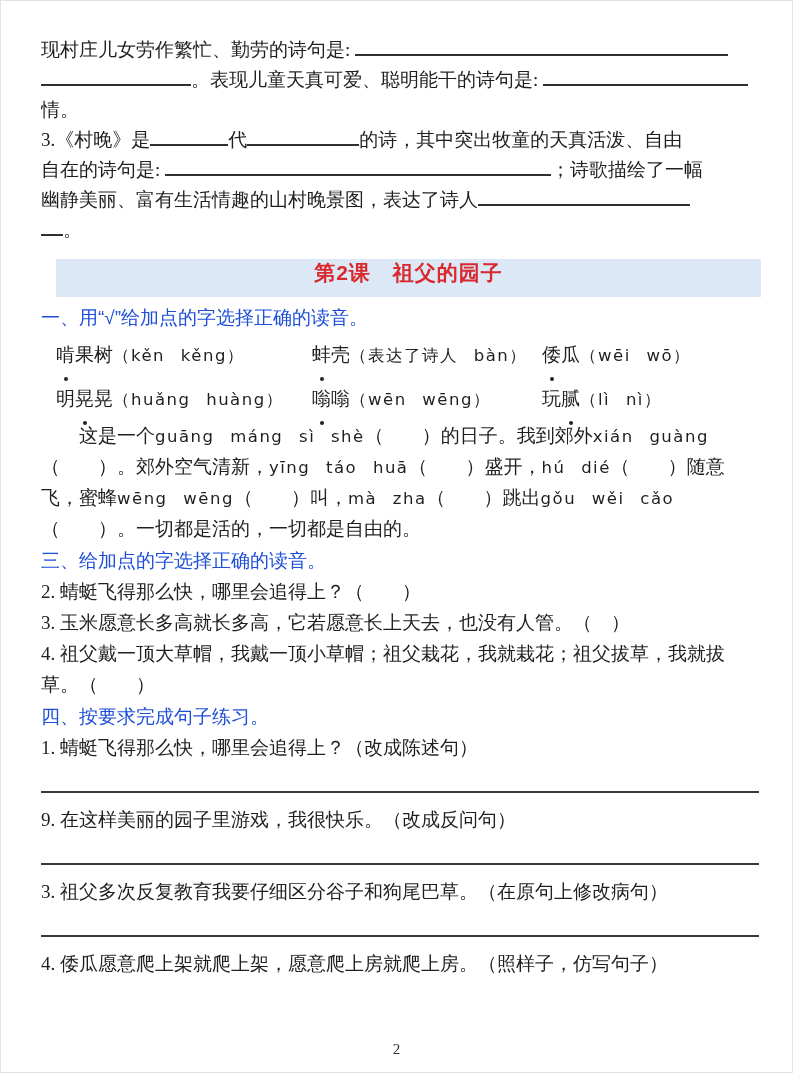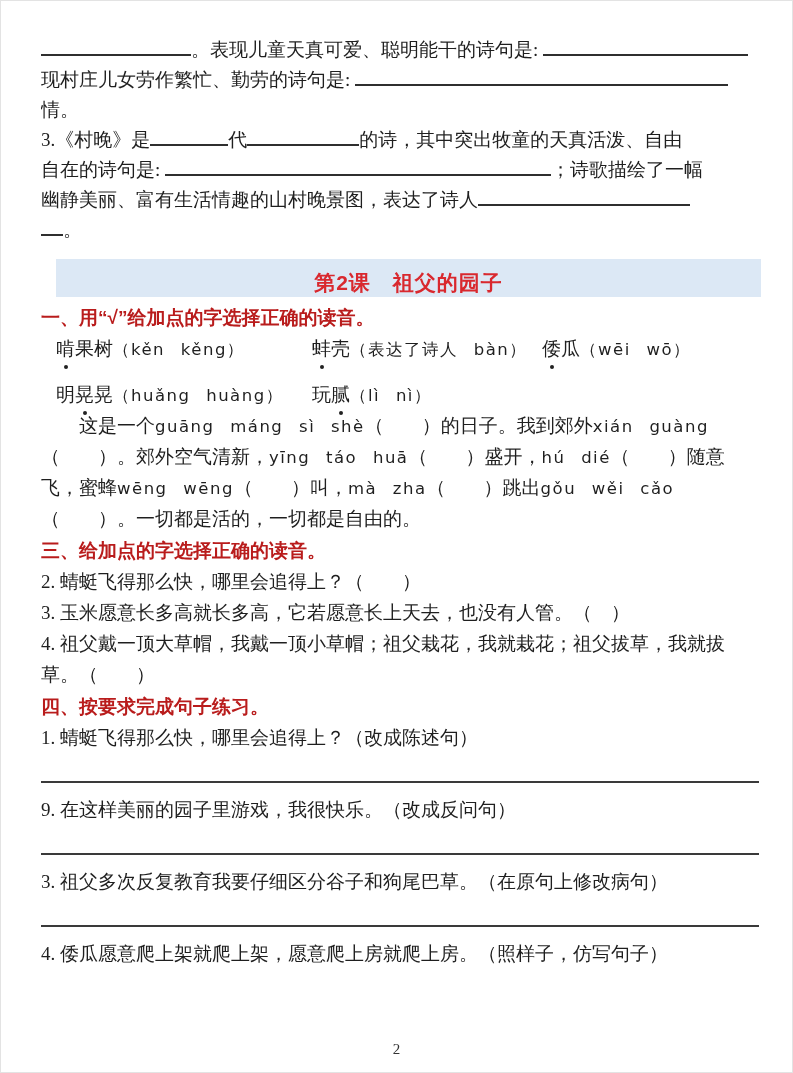--- a/index.html
+++ b/index.html
@@ -8,67 +8,68 @@
     font-family:"Liberation Serif","DejaVu Serif",serif;
     color:#1f1f1f;border:1px solid #e3e3e3;box-sizing:border-box;
   }
   .page{padding:34px 33px 0 40px;box-sizing:border-box;height:100%;position:relative;}
   .cn{font-size:19px;}
   
   .fline{height:30px;line-height:30px;white-space:nowrap;overflow:hidden;font-size:19px;}
   .bl{display:inline-block;border-bottom:2px solid #2f2f2f;height:1em;vertical-align:baseline;}
   
   .banner{margin:14px 0 6px 15px;width:705px;height:38px;background:#dce8f5;
-    display:flex;align-items:flex-end;justify-content:center;}
+    display:flex;align-items:flex-start;justify-content:center;}
   .banner span{color:#d9282e;font-weight:bold;font-size:21px;
     font-family:"Liberation Sans","DejaVu Sans",sans-serif;letter-spacing:1px;}
   
-  .shead{font-family:"Liberation Sans","DejaVu Sans",sans-serif;font-weight:bold;
-    font-size:19px;color:#b91c1c;line-height:30px;margin-top:2px;}
+  .shead{font-family:"Liberation Sans","DejaVu Sans",sans-serif;font-weight:normal;
+    font-size:19px;color:#1d4ed8;line-height:30px;margin-top:2px;}
   
   .s1-grid{display:grid;grid-template-columns:256px 230px auto;padding-left:15px;
-    row-gap:14px;line-height:31px;}
+    row-gap:0;line-height:43px;}
   .s1-cell{white-space:nowrap;}
   .dotchar{position:relative;display:inline-block;}
   .dotchar::after{content:"";position:absolute;left:50%;bottom:-5px;transform:translateX(-50%);
     width:4px;height:4px;background:#222;border-radius:50%;}
   .py{font-family:"DejaVu Sans","Liberation Sans",sans-serif;font-size:16.5px;
     letter-spacing:1.5px;word-spacing:9px;}
   
   .para{font-size:19px;line-height:30px;text-indent:2em;margin:0;}
   
   .ex{font-size:19px;line-height:31px;margin:0;}
   .answer-line{height:28px;border-bottom:2px solid #3a3a3a;margin:0 0 11px 0;}
   .s4-item{font-size:19px;line-height:31px;}
   .footer{position:absolute;bottom:14px;left:0;width:100%;text-align:center;
     font-size:15px;color:#333;}
 </style>
 </head>
 <body>
 
 <div class="page">
 
+  <div class="fline"><span>现村庄儿女劳作繁忙、勤劳的诗句是: </span><span class="bl" style="width:373px"></span></div>
   <div class="fline"><span class="bl" style="width:150px"></span><span>。表现儿童天真可爱、聪明能干的诗句是: </span><span class="bl" style="width:205px"></span></div>
-  <div class="fline"><span>现村庄儿女劳作繁忙、勤劳的诗句是: </span><span class="bl" style="width:373px"></span></div>
   <div class="fline"><span>情。</span></div>
   <div class="fline"><span>3.《村晚》是</span><span class="bl" style="width:78px"></span><span>代</span><span class="bl" style="width:112px"></span><span>的诗，其中突出牧童的天真活泼、自由</span></div>
   <div class="fline"><span>自在的诗句是: </span><span class="bl" style="width:386px"></span><span>；诗歌描绘了一幅</span></div>
   <div class="fline"><span>幽静美丽、富有生活情趣的山村晚景图，表达了诗人</span><span class="bl" style="width:212px"></span></div>
   <div class="fline"><span class="bl" style="width:22px"></span><span>。</span></div>
 
   <div class="banner">
     <span>第2课　祖父的园子</span>
   </div>
 
   <div class="shead">一、用“√”给加点的字选择正确的读音。</div>
   <div class="s1-grid">
     <div class="s1-cell"><span class="cn"></span><span class="cn dotchar">啃</span><span class="cn">果树</span><span class="py">（kěn kěng）</span></div>
     <div class="s1-cell"><span class="cn"></span><span class="cn dotchar">蚌</span><span class="cn">壳</span><span class="py">（表达了诗人 bàn）</span></div>
     <div class="s1-cell"><span class="cn"></span><span class="cn dotchar">倭</span><span class="cn">瓜</span><span class="py">（wēi wō）</span></div>
     <div class="s1-cell"><span class="cn">明</span><span class="cn dotchar">晃</span><span class="cn">晃</span><span class="py">（huǎng huàng）</span></div>
+    <div class="s1-cell"><span class="cn"></span><span class="cn dotchar">嗡</span><span class="cn">嗡</span><span class="py">（wēn wēng）</span></div>
     <div class="s1-cell"><span class="cn">玩</span><span class="cn dotchar">腻</span><span class="cn"></span><span class="py">（lì nì）</span></div>
   </div>
 
   <p class="para"><span class="cn">这是一个</span><span class="py">guāng máng sì shè</span><span class="cn">（　　）的日子。我到郊外</span><span class="py">xián guàng</span><span class="cn">（　　）。郊外空气清新，</span><span class="py">yīng táo huā</span><span class="cn">（　　）盛开，</span><span class="py">hú dié</span><span class="cn">（　　）随意飞，蜜蜂</span><span class="py">wēng wēng</span><span class="cn">（　　）叫，</span><span class="py">mà zha</span><span class="cn">（　　）跳出</span><span class="py">gǒu wěi cǎo</span><span class="cn">（　　）。一切都是活的，一切都是自由的。</span></p>
 
   <div class="shead">三、给加点的字选择正确的读音。</div>
   <p class="ex">2. 蜻蜓飞得那么快，哪里会追得上？（　　）</p>
   <p class="ex">3. 玉米愿意长多高就长多高，它若愿意长上天去，也没有人管。（　）</p>
   <p class="ex">4. 祖父戴一顶大草帽，我戴一顶小草帽；祖父栽花，我就栽花；祖父拔草，我就拔草。（　　）</p>
 

